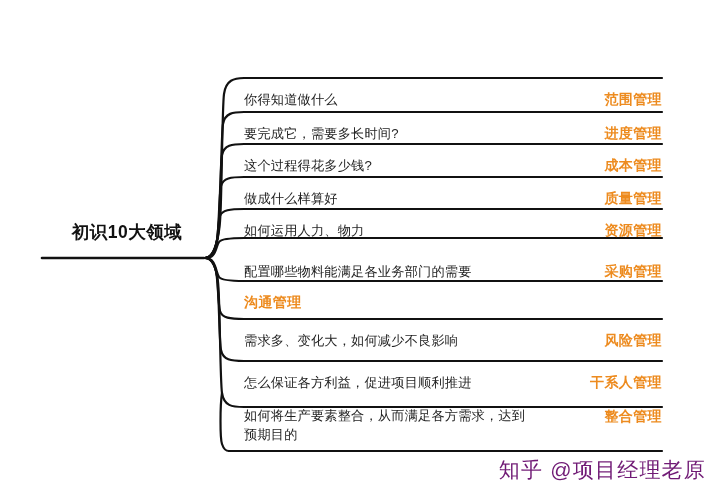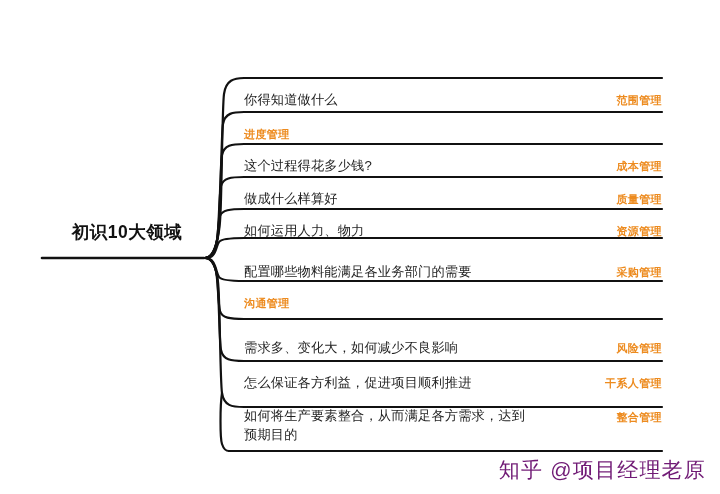--- a/index.html
+++ b/index.html
@@ -60,21 +60,21 @@
     font-size: 13.2px;
     font-weight: 400;
     color: #1f1f1f;
     line-height: 1.45;
     letter-spacing: 0.2px;
     white-space: pre-line;
     flex: 1 1 auto;
     padding-right: 10px;
   }
   .branch-tag {
-    font-size: 11px;
+    font-size: 14px;
     font-weight: 700;
     color: #ED8B1F;
     letter-spacing: 0.4px;
     white-space: nowrap;
     flex: 0 0 auto;
     text-align: right;
   }
   .branch.tall {
     height: 54px;
     align-items: center;
@@ -148,20 +148,21 @@
   <div class="root-node">
     <span>初识10大领域</span>
   </div>
 
   <div class="branch" style="top:80px;">
     <span class="branch-text">你得知道做什么</span>
     <span class="branch-tag">范围管理</span>
   </div>
 
   <div class="branch" style="top:114px;">
+    <span class="branch-text">要完成它，需要多长时间?</span>
     <span class="branch-tag">进度管理</span>
   </div>
 
   <div class="branch" style="top:146px;gap:36px;">
     <span class="branch-text">这个过程得花多少钱?</span>
     <span class="branch-tag">成本管理</span>
   </div>
 
   <div class="branch" style="top:179px;">
     <span class="branch-text">做成什么样算好</span>
@@ -175,21 +176,21 @@
 
   <div class="branch" style="top:240px;margin-top:12px;">
     <span class="branch-text">配置哪些物料能满足各业务部门的需要</span>
     <span class="branch-tag">采购管理</span>
   </div>
 
   <div class="branch" style="top:283px;">
     <span class="branch-tag">沟通管理</span>
   </div>
 
-  <div class="branch" style="top:328px;justify-content:space-between;">
+  <div class="branch" style="top:321px;justify-content:space-between;">
     <span class="branch-text">需求多、变化大，如何减少不良影响</span>
     <span class="branch-tag">风险管理</span>
   </div>
 
   <div class="branch" style="top:363px;justify-content:space-between;">
     <span class="branch-text">怎么保证各方利益，促进项目顺利推进</span>
     <span class="branch-tag">干系人管理</span>
   </div>
 
   <div class="branch tall" style="top:400px; height:50px;">

